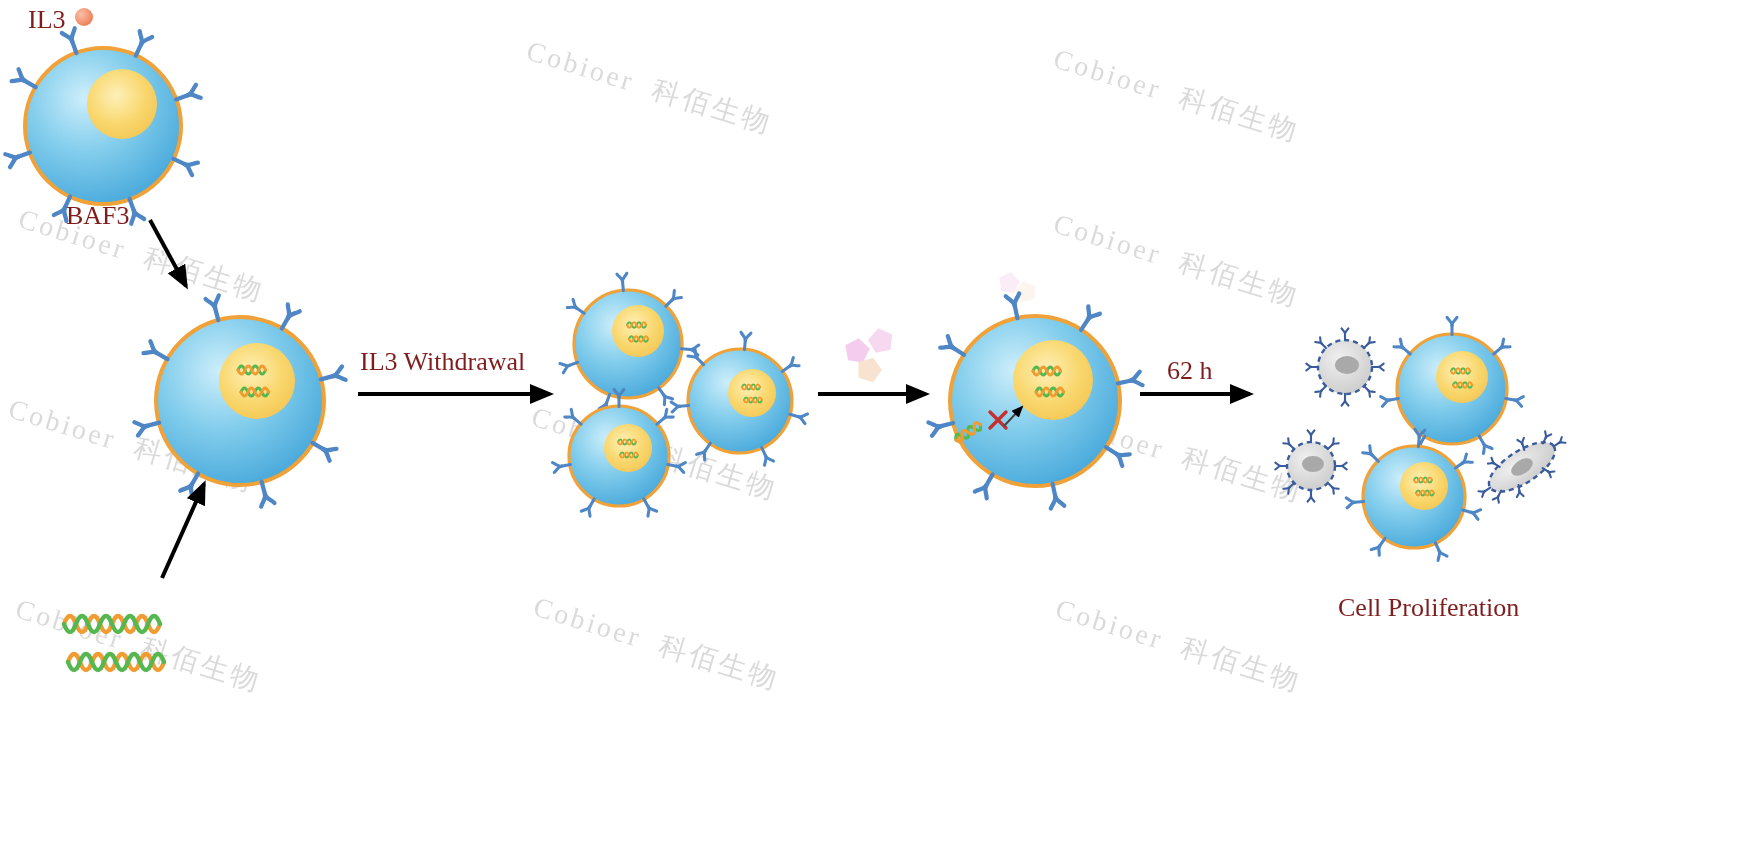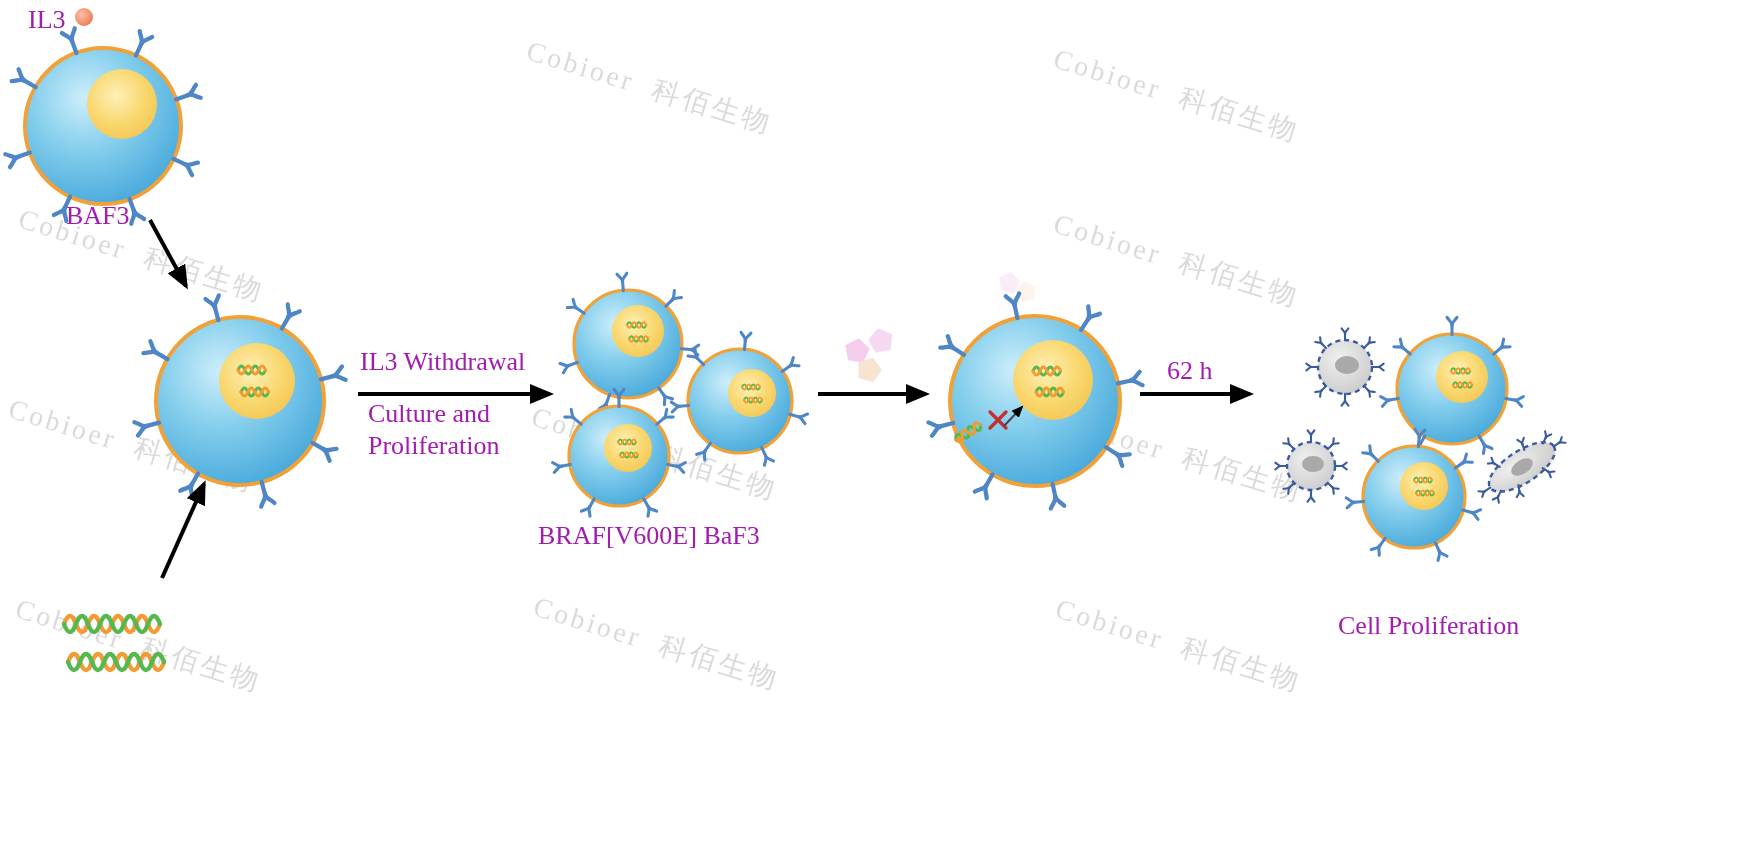--- a/index.html
+++ b/index.html
@@ -3,21 +3,21 @@
 <meta charset="utf-8">
 <style>
   html,body{margin:0;padding:0;background:#fff;}
   #canvas{position:relative;width:1763px;height:848px;background:#ffffff;overflow:hidden;
           font-family:"Liberation Serif",serif;}
   
   .wm{position:absolute;font-size:28px;color:var(--watermark-gray,#c4c4c4);opacity:.62;
       transform:rotate(17deg);transform-origin:0 0;white-space:nowrap;
       letter-spacing:3px;word-spacing:10px;user-select:none;}
   
-  .label{position:absolute;font-size:26px;color:#a21caf;line-height:32px;white-space:nowrap;}
+  .label{position:absolute;font-size:26px;color:#7f1d1d;line-height:32px;white-space:nowrap;}
   .center{text-align:left;}
   svg.diagram{position:absolute;left:0;top:0;}
   
   .body{fill:url(#gBody);stroke:var(--cell-membrane,#f0a238);stroke-width:4;}
   .bodyS{stroke-width:3.2;}
   .nuc{fill:url(#gNuc);}
   .rc{color:var(--receptor,#4f86c6);}
   .rcd{color:var(--receptor-dark,#3a5c9c);}
   .d1{fill:none;stroke:var(--dna-green,#55b84e);stroke-width:2.6;stroke-linecap:round;}
   .d2{fill:none;stroke:var(--dna-orange,#f09c30);stroke-width:2.6;stroke-linecap:round;}
@@ -263,25 +263,20 @@
       <use href="#rcp" class="rc" transform="translate(1414 497) rotate(55) translate(0 -55) scale(0.9)"></use>
       <use href="#rcp" class="rc" transform="translate(1414 497) rotate(105) translate(0 -55) scale(0.9)"></use>
       <use href="#rcp" class="rc" transform="translate(1414 497) rotate(155) translate(0 -55) scale(0.9)"></use>
     </g>
   </svg>
 
   <div class="label" style="left:28px;top:4px">IL3</div>
   <div class="label" style="left:66px;top:200px">BAF3</div>
 
   <div class="label center" style="left:360px;top:346px;width:180px">IL3 Withdrawal</div>
-  <div class="label center" style="left:368px;top:398px;width:164px">
-    <div>Culture and</div>
-    <div>Proliferation</div>
-  </div>
-
-  <div class="label" style="left:538px;top:520px">BRAF[V600E] BaF3</div>
+
 
 
   <div class="label" style="left:1167px;top:355px">62 h</div>
-  <div class="label" style="left:1338px;top:610px">Cell Proliferation</div>
+  <div class="label" style="left:1338px;top:592px">Cell Proliferation</div>
 
 
 </div>
 
 </body></html>

